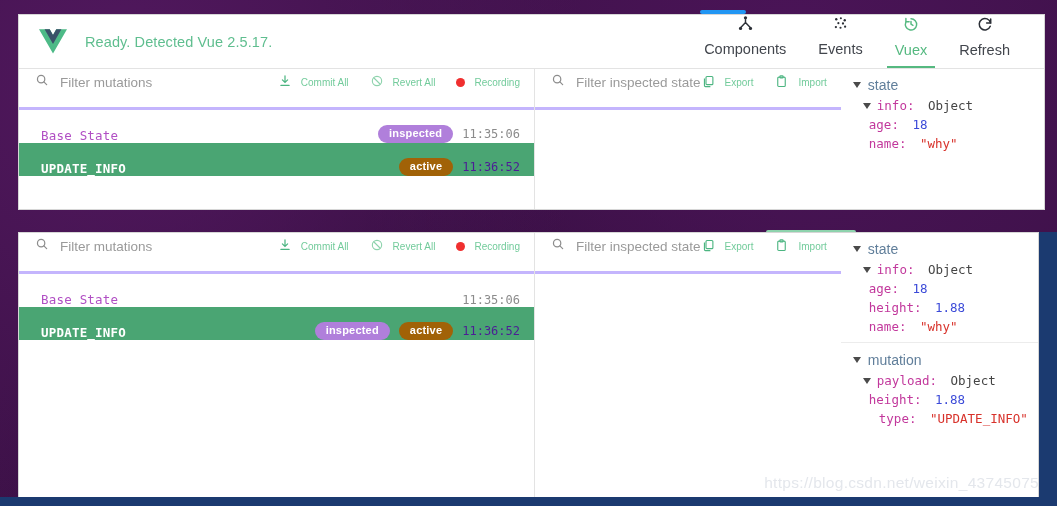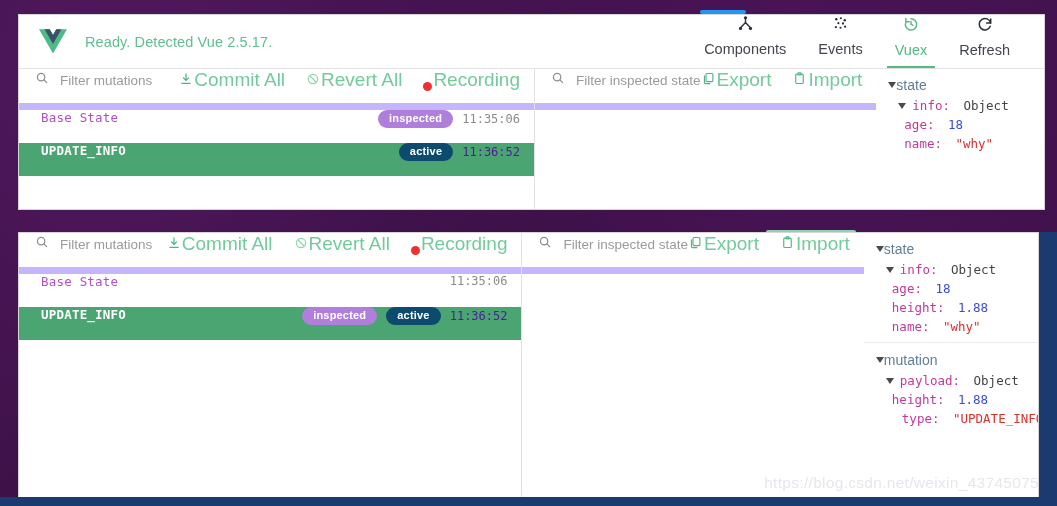--- a/index.html
+++ b/index.html
@@ -98,83 +98,84 @@
   
   .cols { flex: 1 1 auto; display: flex; min-height: 0; }
   .col-left  { width: 516px; border-right: 1px solid #e3e3e3; display: flex; flex-direction: column; min-height: 0; }
   .col-right { flex: 1 1 auto; display: flex; flex-direction: row; min-height: 0; }
 
   
   .toolbar {
     height: 41px;
     display: flex;
     align-items: center;
-    border-bottom: 7px solid #c4b5fd;
+    border-bottom: 3px solid #c4b5fd;
     padding: 0 14px 12px 16px;
     flex: 0 0 auto;
   }
   .tb-search { display: flex; align-items: center; gap: 11px; flex: 1 1 auto; }
   .tb-placeholder { color: #9a9a9a; font-size: 13.5px; }
   .tb-actions { display: flex; align-items: center; gap: 21px; }
   .tb-btn {
     display: flex;
-    align-items: flex-end;
-    gap: 1px;
+    align-items: center;
+    gap: 9px;
     color: #72cb9b;
-    font-size: 19px;
+    font-size: 10px;
     cursor: pointer;
     white-space: nowrap;
   }
   .tb-btn.rec-on { color: #72cb9b; }
   .rec-dot { width: 9px; height: 9px; border-radius: 50%; background: #f02f2f; }
 
   
   .mut-list { flex: 1 1 auto; overflow: hidden; }
   .mut-row {
     height: 33px;
     display: flex;
-    align-items: flex-start;
+    align-items: flex-end;
     padding: 0 14px 0 22px;
     font-family: "DejaVu Sans Mono", monospace;
     font-size: 12.5px;
     cursor: pointer;
   }
   .mut-row .mut-name { color: #b14fc4; letter-spacing: .2px; }
   .mut-row.active { background: #4aa573; }
   .mut-row.active .mut-name { color: #fff; font-weight: bold; }
   .mut-meta { margin-left: auto; display: flex; align-items: center; gap: 9px; }
   .badge {
     font-family: Liberation Sans, sans-serif;
     font-size: 11px;
     font-weight: bold;
     color: #fff;
     border-radius: 9px;
     padding: 3px 11px 4px;
     line-height: 1;
     letter-spacing: .2px;
   }
   .badge-inspected { background: #b07fdb; }
-  .badge-active    { background: #0c4a6e; }
+  .badge-active    { background: #a16207; }
   .mut-time {
     font-family: "DejaVu Sans Mono", monospace;
     font-size: 12px;
     color: #8b8b8b;
   }
   .mut-row.active .mut-time { color: #4c1d95; }
 
   
   .inspector { flex: 1 1 auto; overflow: hidden; padding-top: 6px; }
   .insp-group + .insp-group {
     border-top: 1px solid #ececec;
     margin-top: 6px;
     padding-top: 7px;
   }
   .insp-head {
     display: flex;
     align-items: center;
+    gap: 7px;
     padding: 2px 16px 3px 12px;
     color: #607e9a;
     font-size: 14px;
     cursor: pointer;
   }
   .arrow {
     width: 0; height: 0;
     border-left: 4.5px solid transparent;
     border-right: 4.5px solid transparent;
     border-top: 6px solid #4a4a4a;

